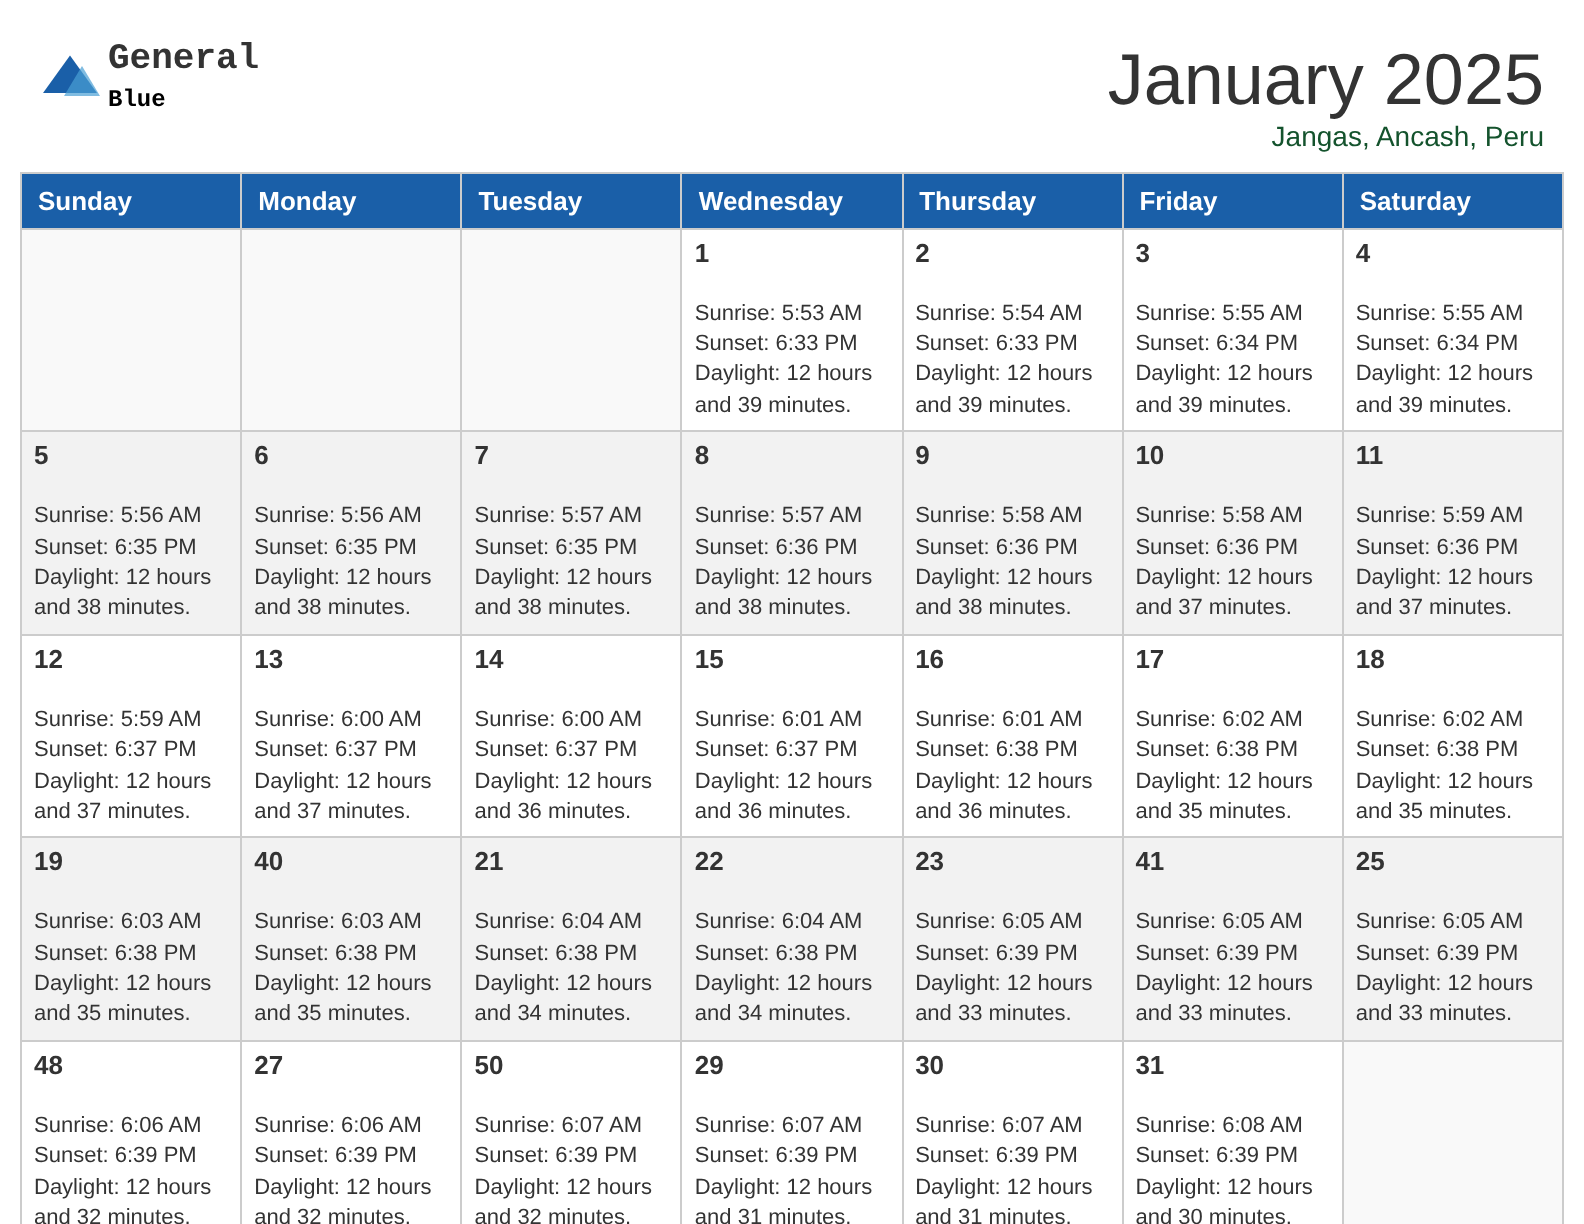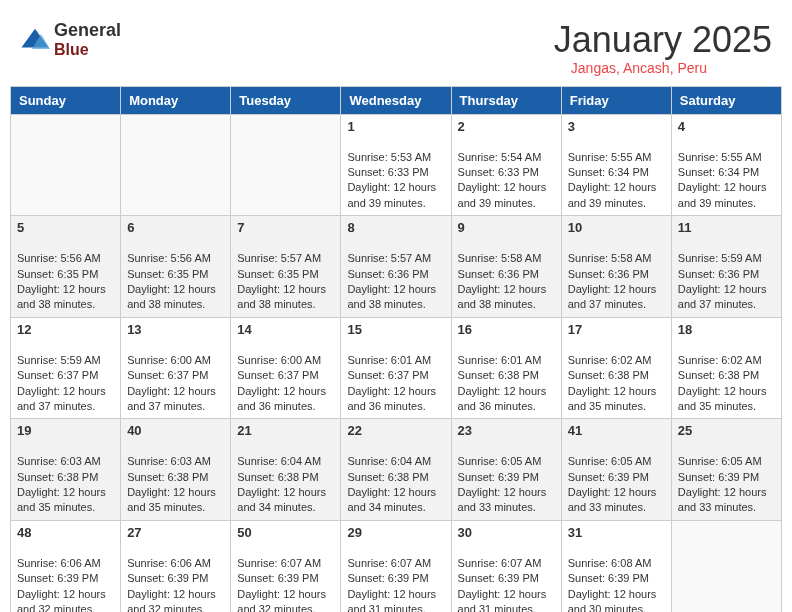--- a/index.html
+++ b/index.html
@@ -13,39 +13,39 @@
     .header {
       display: flex;
       justify-content: space-between;
       align-items: flex-start;
       padding: 10px 10px 5px 10px;
     }
     .logo {
       display: flex;
       align-items: center;
       gap: 4px;
+      font-family: Liberation Mono, monospace;
     }
     .logo-icon {
       width: 30px;
       height: 30px;
     }
     .title-area {
       text-align: right;
     }
     .month-title {
       font-size: 36px;
       font-weight: normal;
       color: #333;
       line-height: 1.1;
       margin-left: 48px;
     }
     .subtitle {
       font-size: 14px;
-      color: #ef4444;
-      text-align: center;
+      color: #14532d;
     }
     .calendar {
       width: 100%;
       border-collapse: collapse;
       margin: 5px 0;
     }
     .calendar th {
       background-color: #1a5fa8;
       color: #fff;
       text-align: left;
@@ -88,21 +88,21 @@
 
 <div class="header">
   <div class="logo">
     <svg class="logo-icon" viewBox="0 0 40 40" width="40" height="40">
       <polygon points="20,5 38,30 2,30" fill="#1a5fa8"></polygon>
       <polygon points="28,12 40,32 16,32" fill="#4a9fd4" opacity="0.7"></polygon>
     </svg>
     <div>
       <div>
         <span style="font-size:18px;font-weight:bold;color:#333;">General</span><br>
-        <span style="font-size:16px;font-weight:bold;color:#7f1d1d;">Blue</span>
+        <span style="font-size:12px;font-weight:bold;color:#000000;">Blue</span>
       </div>
     </div>
   </div>
   <div class="title-area">
     <div class="month-title">January 2025</div>
     <div class="subtitle">Jangas, Ancash, Peru</div>
   </div>
 </div>
 
 <table class="calendar">

